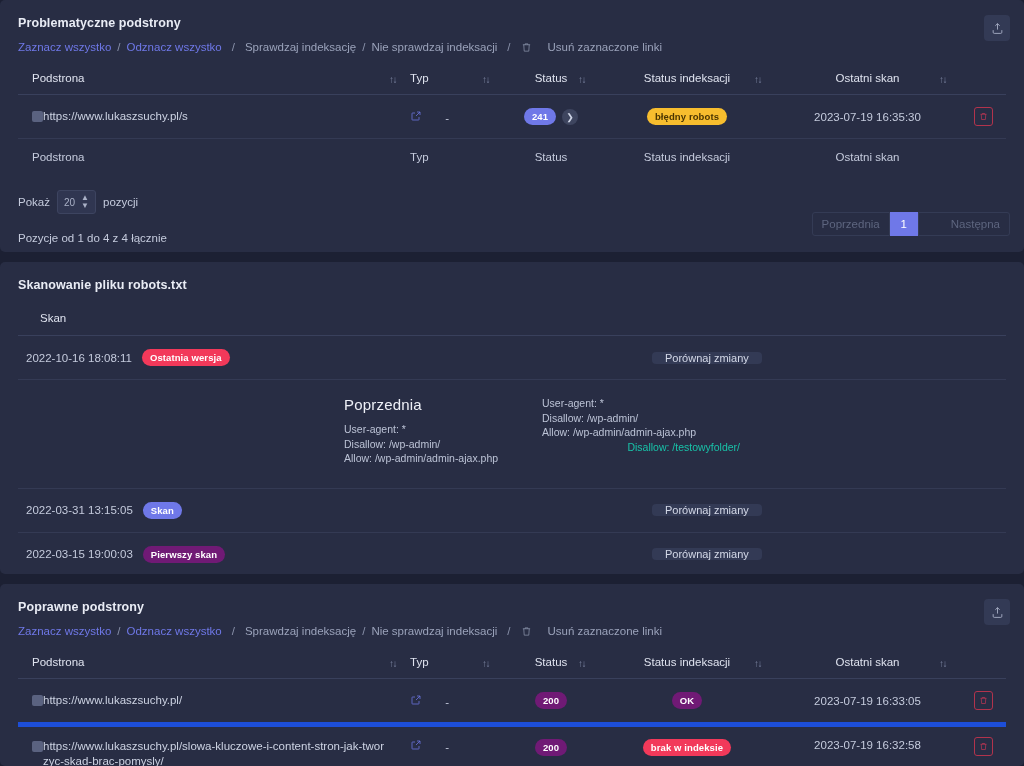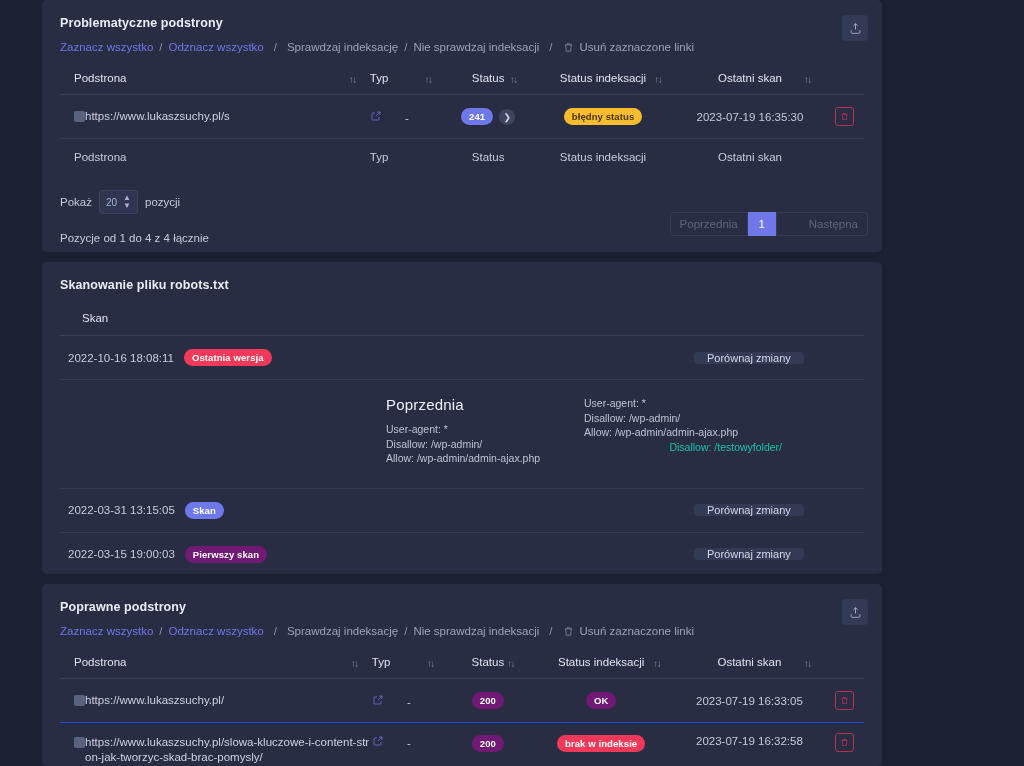--- a/index.html
+++ b/index.html
@@ -3,21 +3,21 @@
 <meta charset="utf-8">
 <style>
   * { box-sizing: border-box; margin: 0; padding: 0; }
   html, body {
     width: 1024px; height: 766px;
     background: #1c2033;
     font-family: "Liberation Sans", sans-serif;
     color: #c9cfe0;
     overflow: hidden;
   }
-  .page { width: 840px; height: 766px; display: flex; flex-direction: column; gap: 10px; margin-left: 42px; }
+  .page { width: 1024px; height: 766px; display: flex; flex-direction: column; gap: 10px; }
 
   .card {
     background: #282d44;
     border-radius: 5px;
     position: relative;
     flex: none;
   }
 
   
   .card-title {
@@ -43,41 +43,41 @@
     padding: 11px 0 10px 18px;
     font-size: 11.5px;
     gap: 0px;
     flex-wrap: nowrap;
     white-space: nowrap;
   }
   .tl-link { color: #6f78e8; cursor: pointer; }
   .tl-muted { color: #9aa2ba; cursor: pointer; }
   .tl-sep { color: #8b93ac; padding: 0 6px; }
   .tl-sep.wide { padding: 0 10px; }
-  .tl-trash { display: inline-flex; align-items: center; gap: 6px; color: #9aa2ba; cursor: pointer; }
+  .tl-trash { display: inline-flex; align-items: center; gap: 16px; color: #9aa2ba; cursor: pointer; }
   .tl-trash svg { width: 11px; height: 11px; stroke: #9aa2ba; fill: none; stroke-width: 1.4; }
 
   
   table.grid { width: calc(100% - 36px); margin: 0 18px; border-collapse: collapse; }
   table.grid th, table.grid td { font-weight: normal; }
   table.grid thead th {
     font-size: 11.5px; color: #dfe3ef;
     padding: 9px 0 10px 0;
     border-bottom: 1px solid #39405c;
     text-align: center;
     position: relative;
   }
   table.grid thead th.c-url { text-align: left; padding-left: 14px; }
   .sorticon {
     position: absolute; right: 14px; top: 50%; transform: translateY(-50%);
     color: #7d86a3; font-size: 10px; letter-spacing: -1.5px;
   }
   table.grid tbody td {
     font-size: 11.5px; color: #c5cbdd;
-    padding: 12px 0; border-bottom: 1px solid #1d4ed8;
+    padding: 12px 0; border-bottom: 5px solid #1d4ed8;
     text-align: center; vertical-align: middle;
   }
   table.grid tbody tr:last-child td { border-bottom: 1px solid #343a54; }
   table.grid tfoot td {
     font-size: 11.5px; color: #c5cbdd;
     padding: 12px 0 13px 0; text-align: center;
   }
   table.grid tfoot td.c-url { text-align: left; padding-left: 14px; }
 
   td.c-url { text-align: left !important; padding-left: 14px !important; }
@@ -238,21 +238,21 @@
             </span>
             <span style="margin-left:20px">-</span>
           </td>
           <td>
             <span class="status-wrap">
               <span class="badge b-indigo">241</span>
               <span class="chev">❯</span>
             </span>
           </td>
           <td>
-            <span class="badge b-amber">błędny status</span>
+            <span class="badge b-amber">błędny robots</span>
           </td>
           <td>2023-07-19 16:35:30</td>
           <td>
             <span class="del-btn">
               <svg viewBox="0 0 24 24">
                   <path d="M4 6h16M9 6V4h6v2M6 6l1 14h10l1-14"></path>
                 </svg>
             </span>
           </td>
         </tr>

